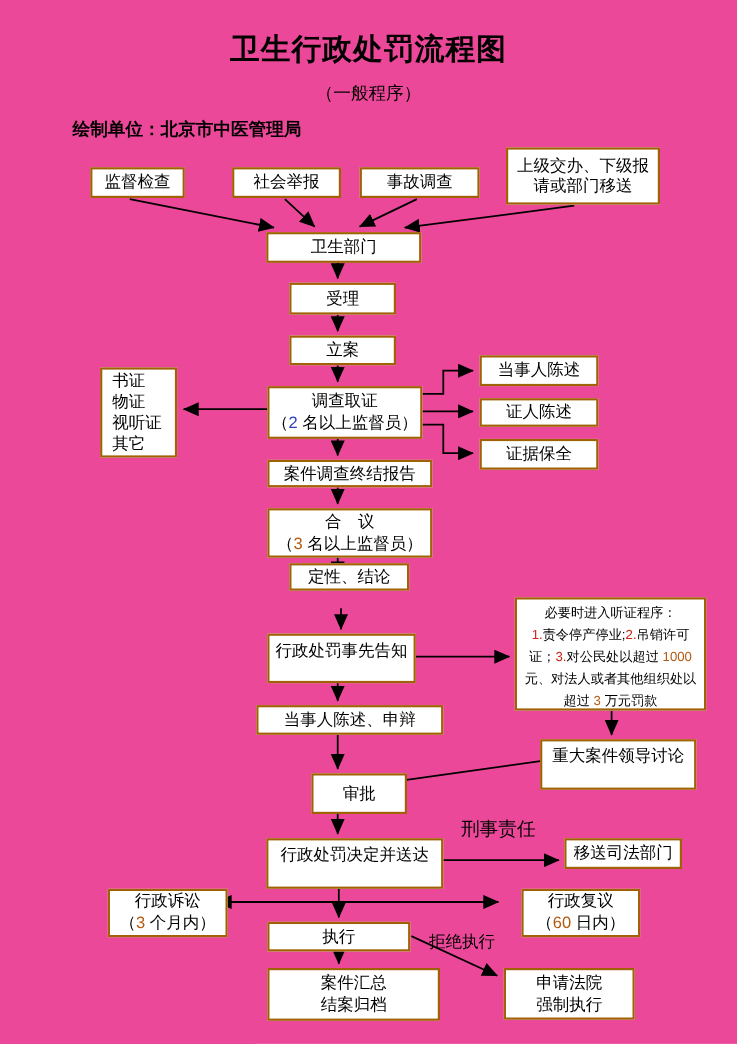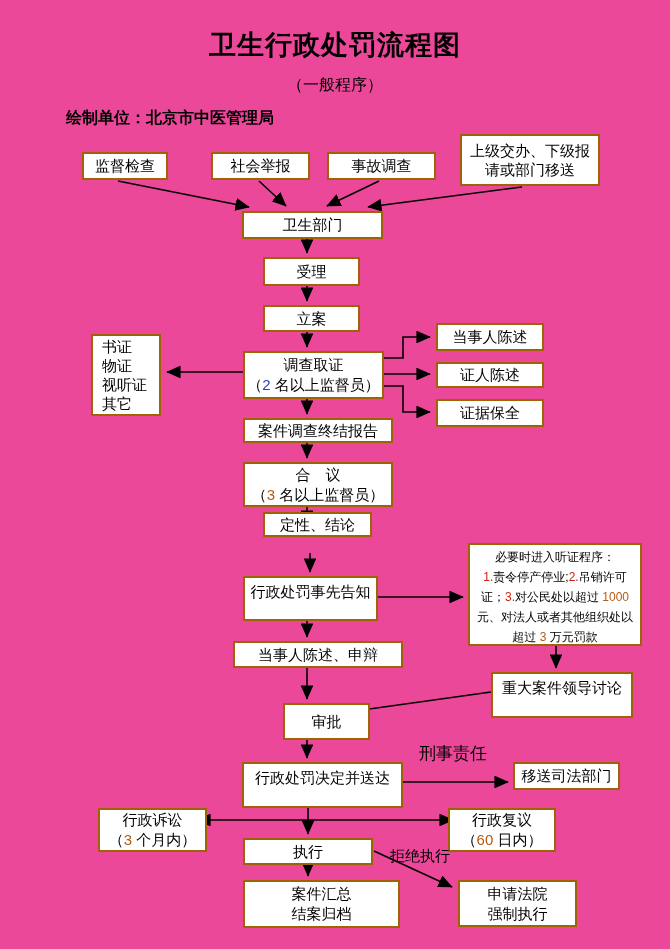--- a/index.html
+++ b/index.html
@@ -154,21 +154,21 @@
     <span>移送司法部门</span>
   </div>
 
   <div class="flabel" style="left:419px;top:742px;font-size:17px;">刑事责任</div>
 
   <div class="bx small-lh" style="left:82px;top:808px;width:109px;height:44px;margin-left:16px;">
     <span>行政诉讼</span>
     <span><span>（</span><span class="num-orange">3</span><span> 个月内）</span></span>
   </div>
 
-  <div class="bx small-lh" style="left:448px;top:808px;width:108px;height:44px;">
+  <div class="bx small-lh" style="left:474px;top:808px;width:108px;height:44px;">
     <span>行政复议</span>
     <span><span>（</span><span class="num-orange">60</span><span> 日内）</span></span>
   </div>
 
   <div class="bx" style="left:243px;top:838px;width:130px;height:27px;">
     <span>执行</span>
   </div>
 
   <div class="flabel" style="left:390px;top:847px;font-size:15px;">拒绝执行</div>
 

